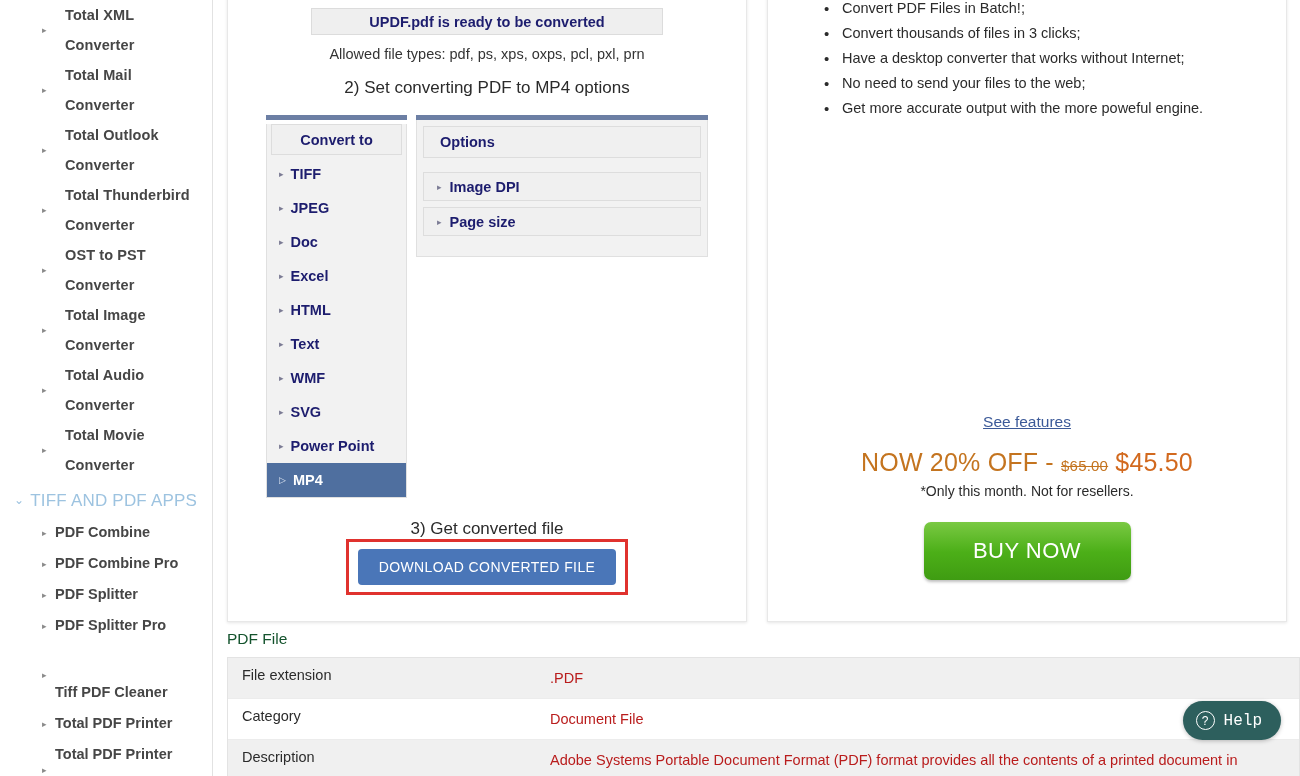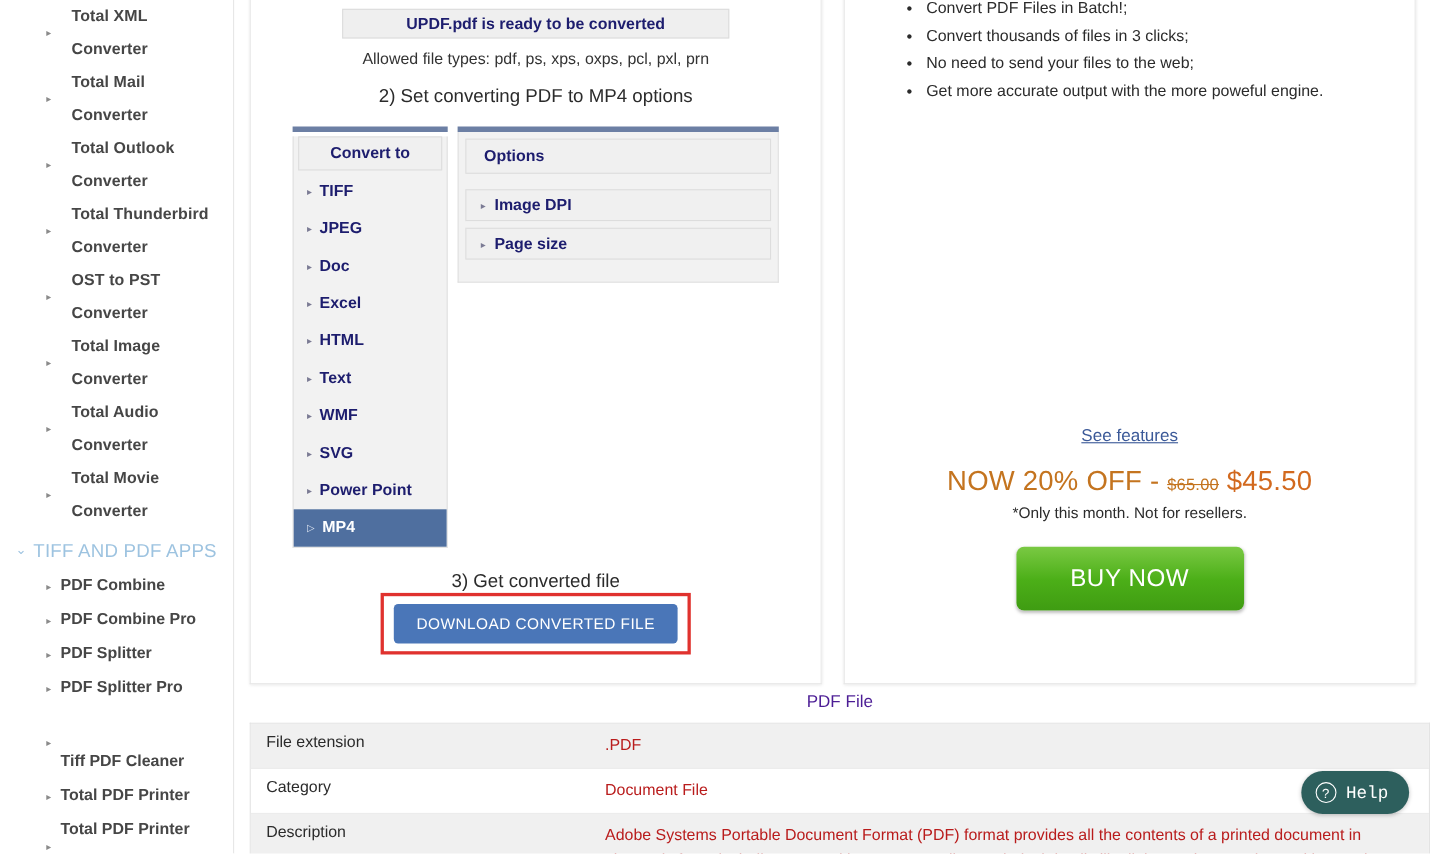--- a/index.html
+++ b/index.html
@@ -159,21 +159,21 @@
   .buy-btn {
     width: 207px; height: 58px; border-radius: 7px; border: none;
     background: linear-gradient(180deg, #7ac943 0%, #4caf18 52%, #3f9c12 100%);
     color: #fff; font-size: 22px; letter-spacing: 0.5px; cursor: pointer;
     box-shadow: 0 2px 3px rgba(0,0,0,0.25);
     font-family: "Liberation Sans", sans-serif;
   }
 
   
   #pdf-section { position: absolute; left: 227px; top: 630px; width: 1073px; }
-  .pdf-title { color: #4c1d95; font-size: 15.5px; padding-bottom: 9px; text-align: center; }
+  .pdf-title { color: #14532d; font-size: 15.5px; padding-bottom: 9px; }
   .pdf-table {
     border: 1px solid #e3e3e3; border-bottom: none;
     background: #fff; width: 1073px;
   }
   .pdf-row { display: flex; border-bottom: 1px solid #ececec; }
   .pdf-row.alt { background: #f0f0f0; }
   .pdf-row .k {
     width: 322px; padding: 9px 0 9px 14px;
     font-size: 14.5px; color: #2b2b2b;
   }
@@ -398,20 +398,21 @@
         </div>
       </div>
 
     </div>
 
     <div class="card" id="card-promo">
       <div class="promo-inner">
         <ul class="bullets" id="promo-bullets">
             <li>Convert PDF Files in Batch!;</li>
             <li>Convert thousands of files in 3 clicks;</li>
+            <li>Have a desktop converter that works without Internet;</li>
             <li>No need to send your files to the web;</li>
             <li>Get more accurate output with the more poweful engine.</li>
           </ul>
 
         <div class="see-features">
           <a>See features</a>
         </div>
 
         <div class="price-line">
           <span>NOW 20% OFF - </span><span class="price-old">$65.00</span> <span class="price-new">$45.50</span>

